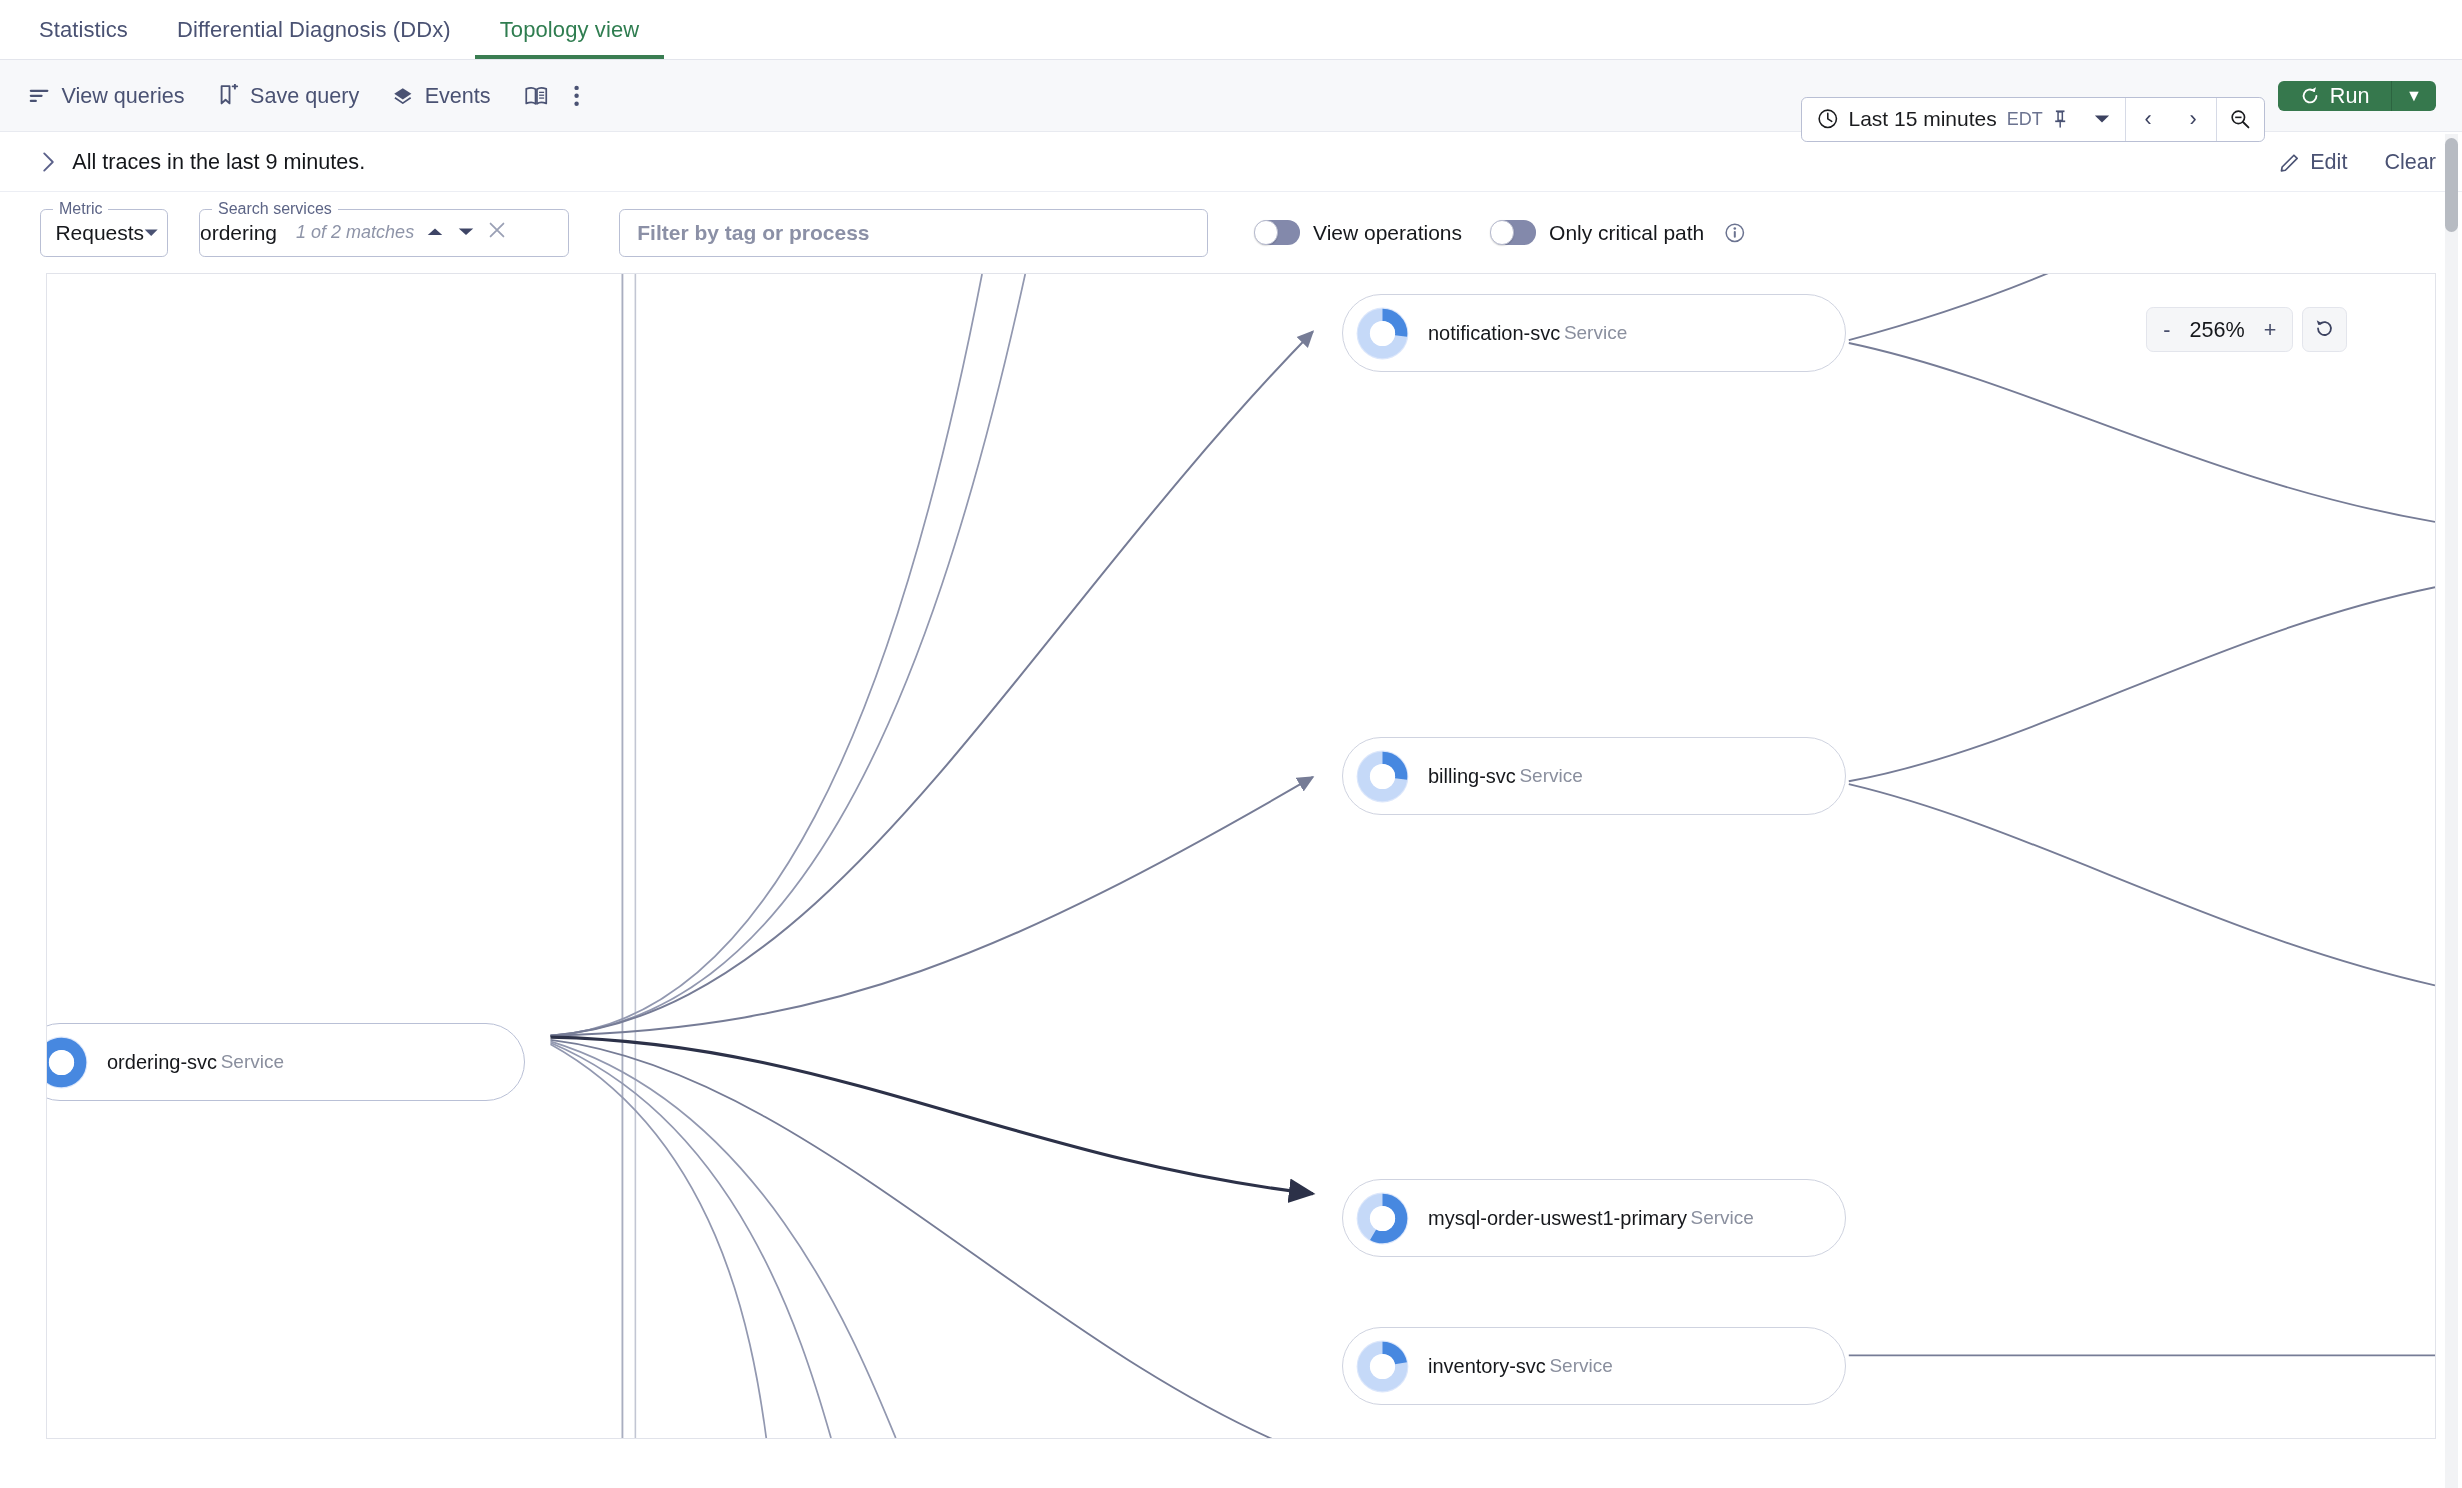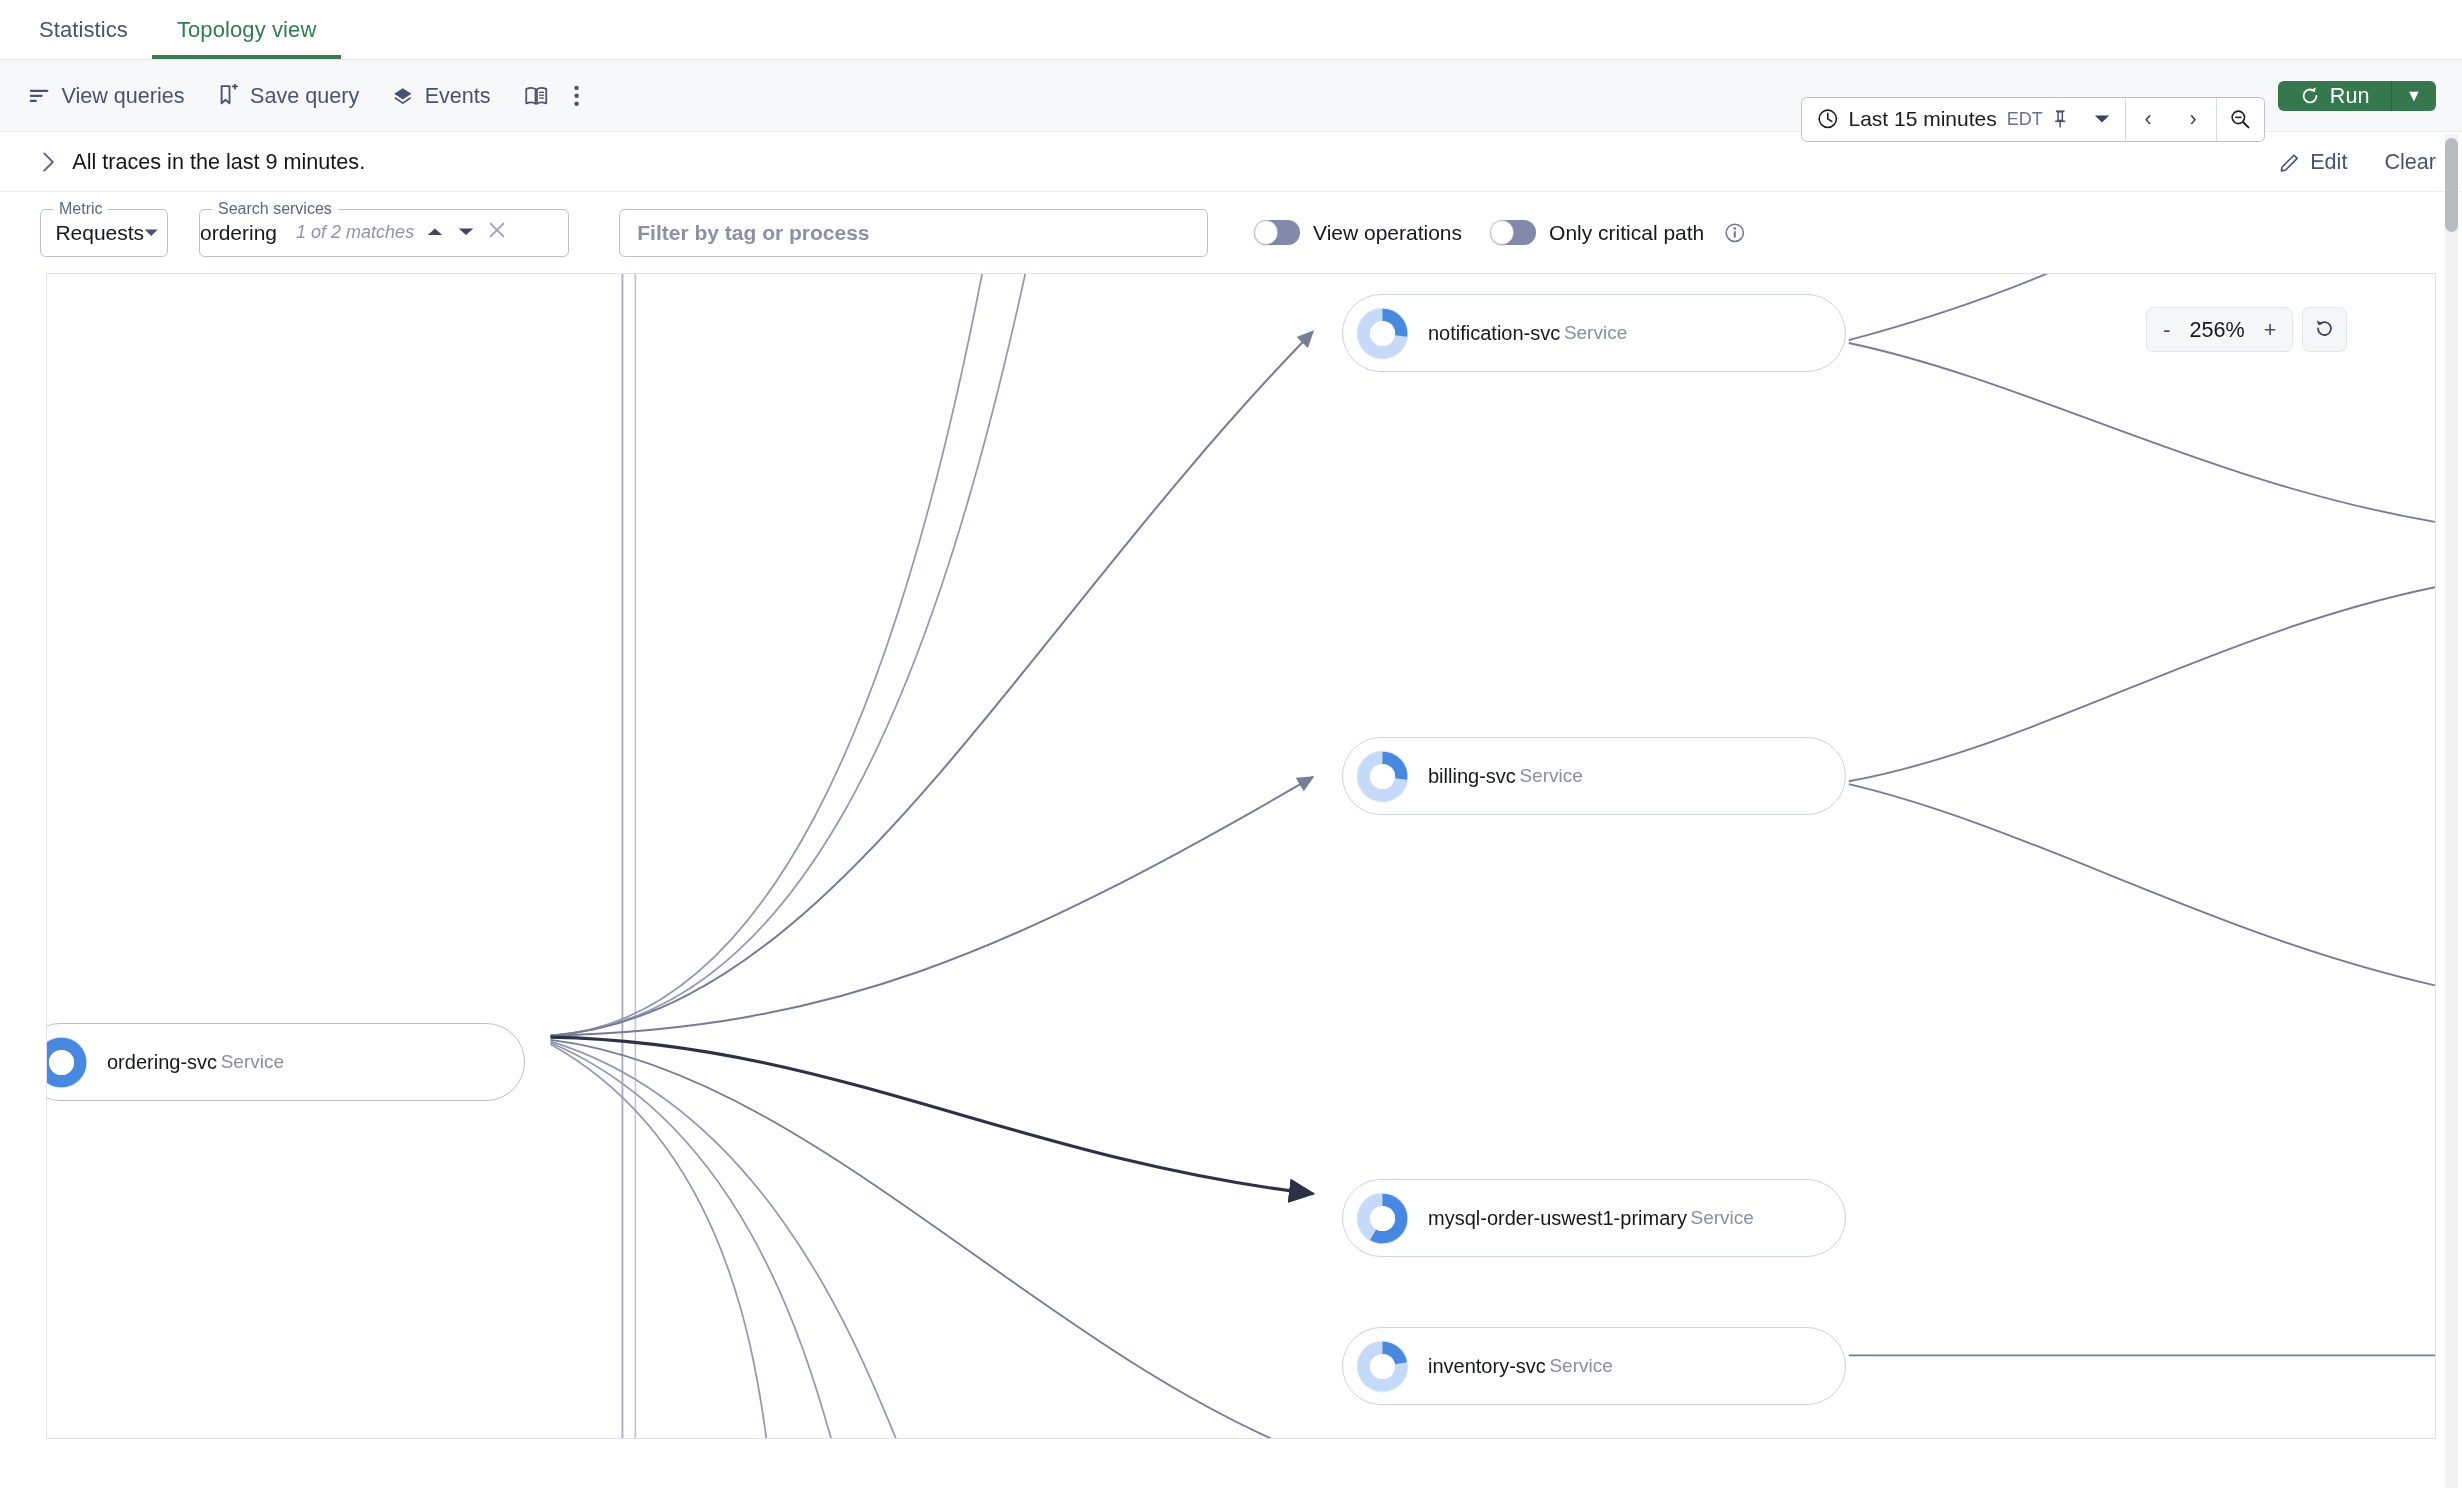--- a/index.html
+++ b/index.html
@@ -291,20 +291,23 @@
     background: #b7bbc2;
     border-radius: 6.5px;
   }
 </style>
 </head>
 <body>
 
 <div class="tabbar">
   <div class="tab">
     <span>Statistics</span>
+  </div>
+  <div class="tab">
+    <span>Differential Diagnosis (DDx)</span>
   </div>
   <div class="tab active">
     <span>Topology view</span>
   </div>
 </div>
 
 <div class="toolbar">
 
   <div class="tb-item">
     <span class="tb-icon">

